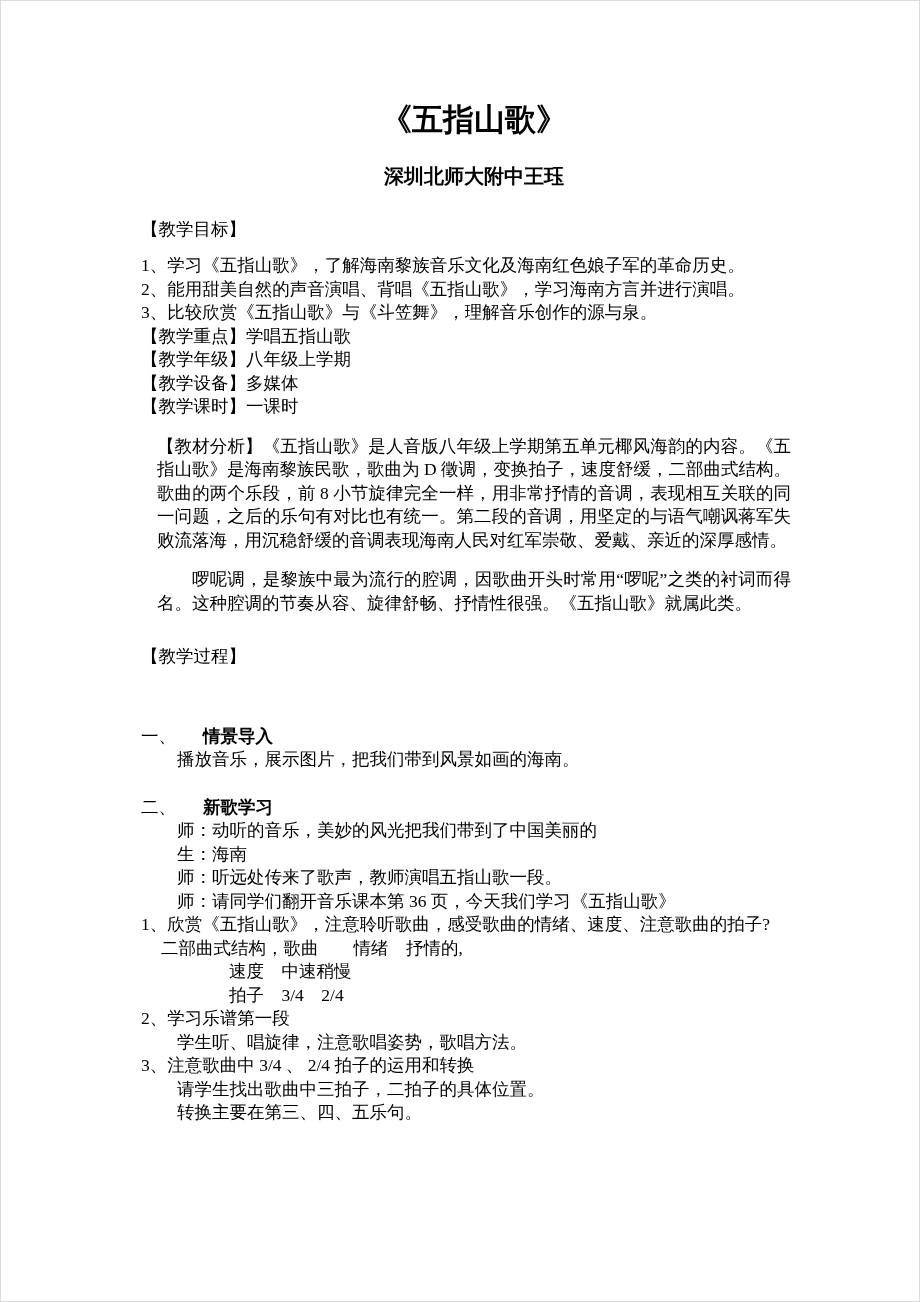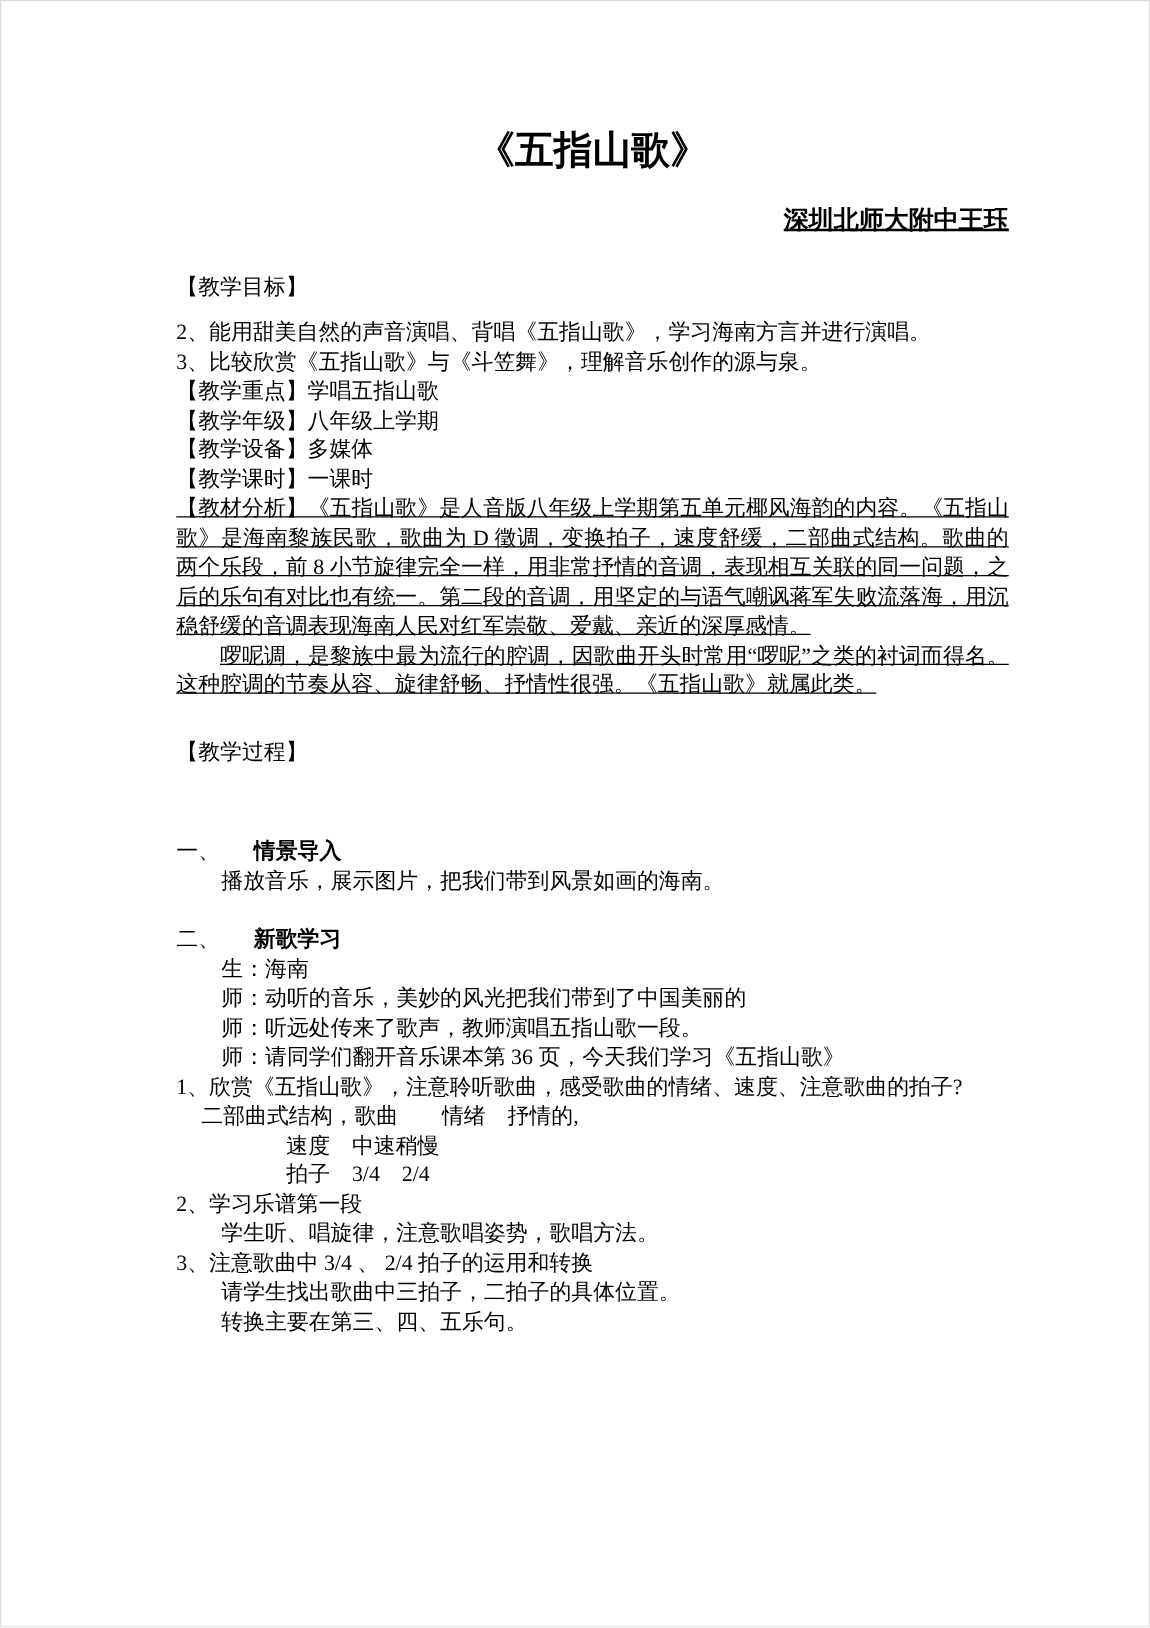--- a/index.html
+++ b/index.html
@@ -21,49 +21,49 @@
   }
   .doc-title {
     margin: 0;
     text-align: center;
     font-size: 31px;
     font-weight: 700;
     line-height: 1.25;
   }
   .doc-author {
     margin-top: 24px;
-    text-align: right;
+    text-align: center;
     font-size: 20px;
     font-weight: 700;
     line-height: 1.2;
-    text-decoration: underline;
   }
   .line { margin: 0; }
   .hdr-objectives { margin-top: 30px; margin-bottom: 13px; }
-  .para { margin: 0; text-align: justify; text-decoration: underline; }
+  .para { margin: 16px; text-align: justify; }
   .indent-first { text-indent: 2em; }
   .hdr-process { margin-top: 30px; margin-bottom: 56px; }
   .sec-head { margin: 0; }
   .sec-num { display: inline-block; width: 62px; }
   .sec-title { font-weight: 700; }
   .sec2 { margin-top: 24px; }
   .sec-body { margin-left: 36px; }
   .ind-s { margin-left: 20px; }
   .ind-m { margin-left: 36px; }
   .ind-deep { margin-left: 88px; }
 </style>
 </head>
 <body>
 
 <div class="page">
 
   <h1 class="doc-title">《五指山歌》</h1>
   <div class="doc-author">深圳北师大附中王珏</div>
 
   <p class="line hdr-objectives">【教学目标】</p>
+  <p class="line">1、学习《五指山歌》，了解海南黎族音乐文化及海南红色娘子军的革命历史。</p>
   <p class="line">2、能用甜美自然的声音演唱、背唱《五指山歌》，学习海南方言并进行演唱。</p>
   <p class="line">3、比较欣赏《五指山歌》与《斗笠舞》，理解音乐创作的源与泉。</p>
 
   <p class="line">【教学重点】学唱五指山歌</p>
   <p class="line">【教学年级】八年级上学期</p>
   <p class="line">【教学设备】多媒体</p>
   <p class="line">【教学课时】一课时</p>
 
   <p class="para">【教材分析】《五指山歌》是人音版八年级上学期第五单元椰风海韵的内容。《五指山歌》是海南黎族民歌，歌曲为 D 徵调，变换拍子，速度舒缓，二部曲式结构。歌曲的两个乐段，前 8 小节旋律完全一样，用非常抒情的音调，表现相互关联的同一问题，之后的乐句有对比也有统一。第二段的音调，用坚定的与语气嘲讽蒋军失败流落海，用沉稳舒缓的音调表现海南人民对红军崇敬、爱戴、亲近的深厚感情。</p>
   <p class="para indent-first">啰呢调，是黎族中最为流行的腔调，因歌曲开头时常用“啰呢”之类的衬词而得名。这种腔调的节奏从容、旋律舒畅、抒情性很强。《五指山歌》就属此类。</p>
@@ -71,22 +71,22 @@
   <p class="line hdr-process">【教学过程】</p>
 
   <div class="sec-head">
     <span class="sec-num">一、</span><span class="sec-title">情景导入</span>
   </div>
   <p class="line sec-body">播放音乐，展示图片，把我们带到风景如画的海南。</p>
 
   <div class="sec-head sec2">
     <span class="sec-num">二、</span><span class="sec-title">新歌学习</span>
   </div>
+  <p class="line sec-body">师：动听的音乐，美妙的风光把我们带到了中国美丽的</p>
   <p class="line sec-body">生：海南</p>
-  <p class="line sec-body">师：动听的音乐，美妙的风光把我们带到了中国美丽的</p>
   <p class="line sec-body">师：听远处传来了歌声，教师演唱五指山歌一段。</p>
   <p class="line sec-body">师：请同学们翻开音乐课本第 36 页，今天我们学习《五指山歌》</p>
 
   <p class="line">1、欣赏《五指山歌》，注意聆听歌曲，感受歌曲的情绪、速度、注意歌曲的拍子?</p>
   <p class="line ind-s">二部曲式结构，歌曲　　情绪　抒情的,</p>
   <p class="line ind-deep">速度　中速稍慢</p>
   <p class="line ind-deep">拍子　3/4　2/4</p>
   <p class="line">2、学习乐谱第一段</p>
   <p class="line ind-m">学生听、唱旋律，注意歌唱姿势，歌唱方法。</p>
   <p class="line">3、注意歌曲中 3/4 、 2/4 拍子的运用和转换</p>

